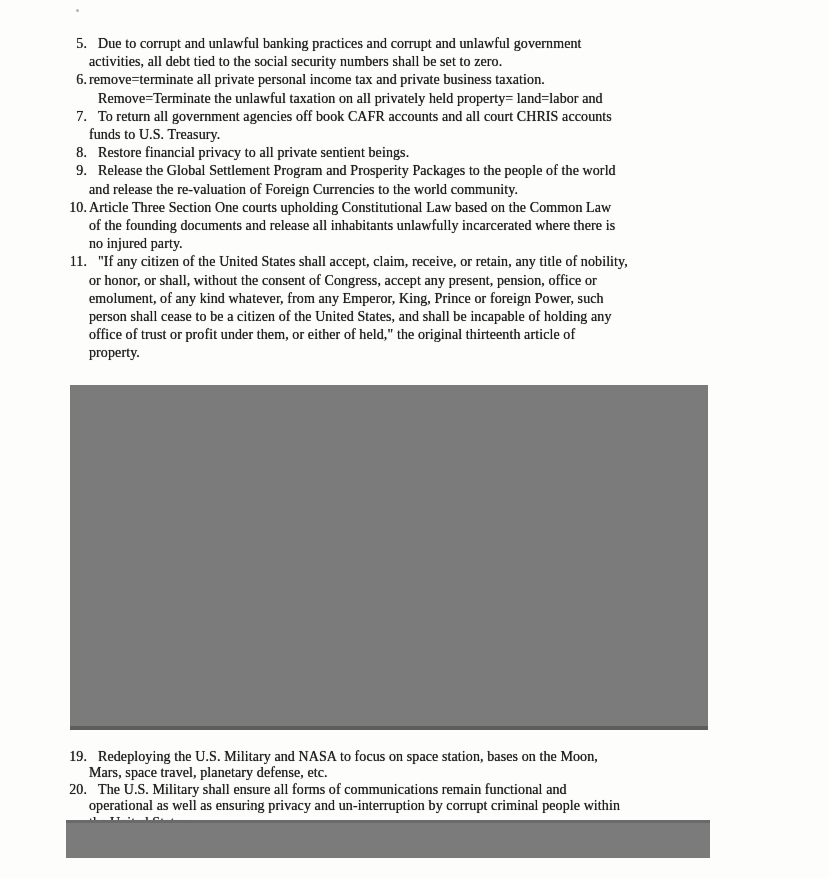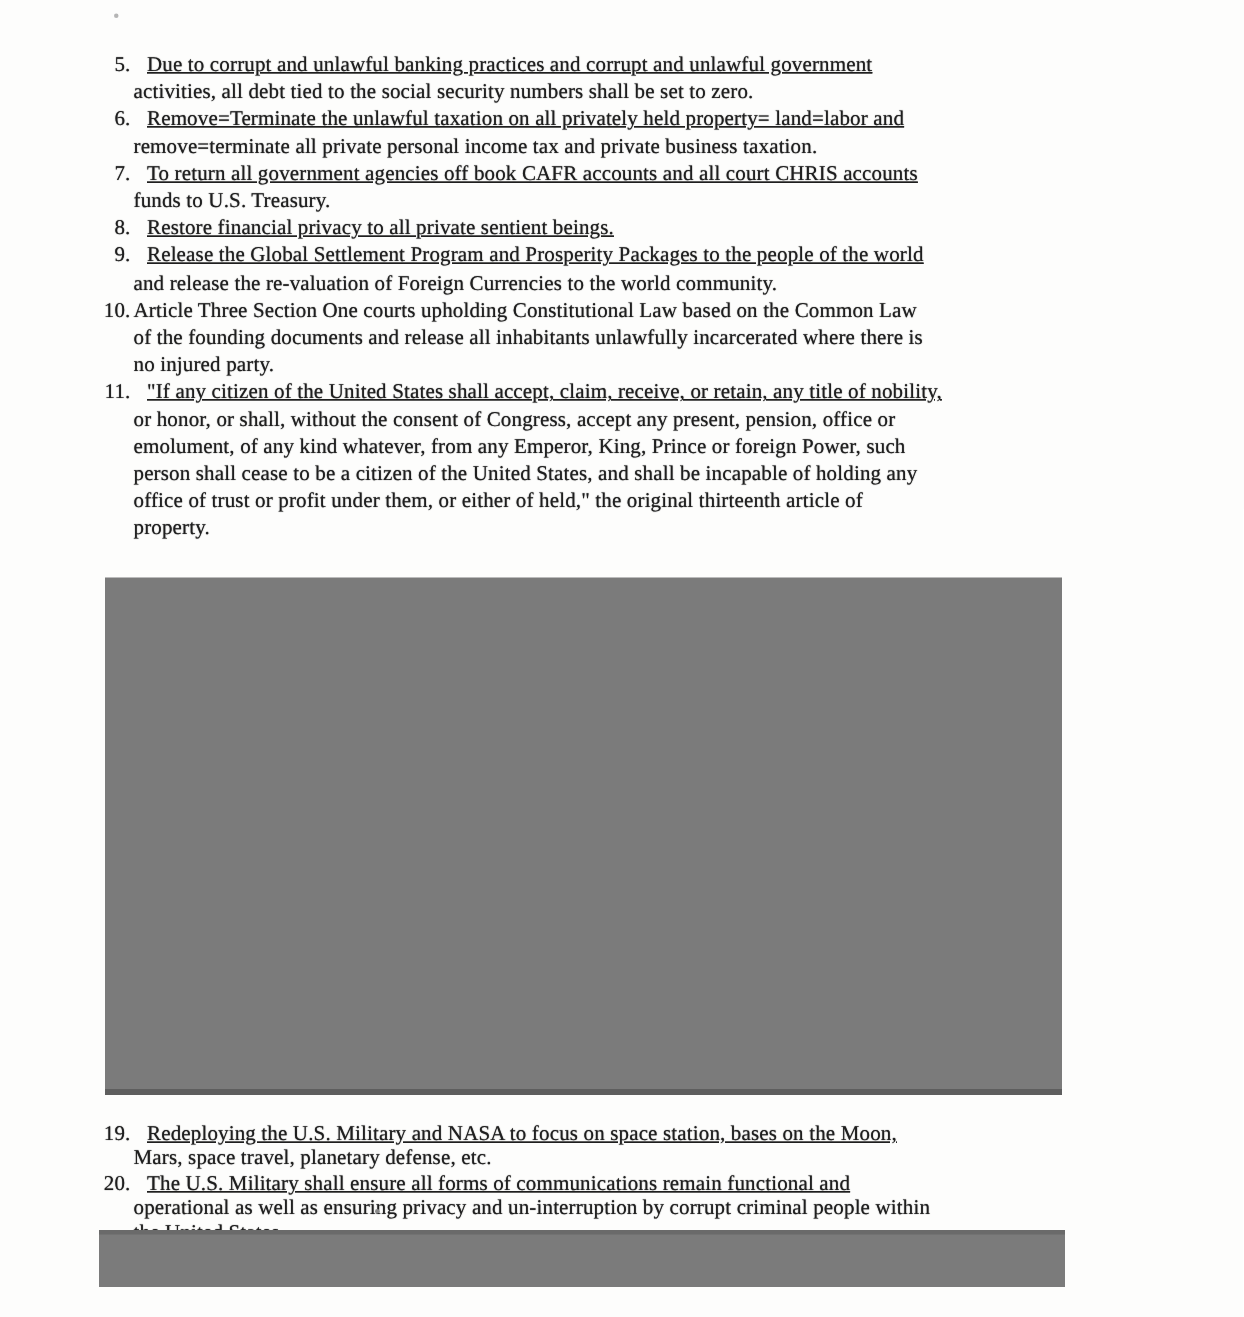--- a/index.html
+++ b/index.html
@@ -26,21 +26,21 @@
   .list-top    { top:35px;  line-height:18.2px; }
   .list-bottom { top:749px; line-height:16.4px; }
   .item { position:relative; padding-left:89px; }
   .num  {
     position:absolute;
     left:50px; top:0;
     width:37px;
     text-align:right;
   }
   .line { white-space:pre; }
-  .line.first { text-indent:9px;text-decoration:underline; }
+  .line.first { text-indent:9px; }
   .redaction { position:absolute; background:#7b7b7b; }
   .redaction-1 {
     left:70px; top:385px;
     width:638px; height:341px;
     border-bottom:4px solid #5e5e5e;
   }
   .redaction-2 {
     left:66px; top:820px;
     width:644px; height:35px;
     border-top:3px solid #6a6a6a;
@@ -56,22 +56,22 @@
   <span class="speck speck-1"></span>
 
   <ol class="list list-top" id="list-top">
       <li class="item">
         <span class="num">5.</span>
         <div class="line first">Due to corrupt and unlawful banking practices and corrupt and unlawful government</div>
         <div class="line">activities, all debt tied to the social security numbers shall be set to zero.</div>
       </li>
       <li class="item">
         <span class="num">6.</span>
+        <div class="line">remove=terminate all private personal income tax and private business taxation.</div>
         <div class="line first">Remove=Terminate the unlawful taxation on all privately held property= land=labor and</div>
-        <div class="line">remove=terminate all private personal income tax and private business taxation.</div>
       </li>
       <li class="item">
         <span class="num">7.</span>
         <div class="line first">To return all government agencies off book CAFR accounts and all court CHRIS accounts</div>
         <div class="line">funds to U.S. Treasury.</div>
       </li>
       <li class="item">
         <span class="num">8.</span>
         <div class="line first">Restore financial privacy to all private sentient beings.</div>
       </li>

